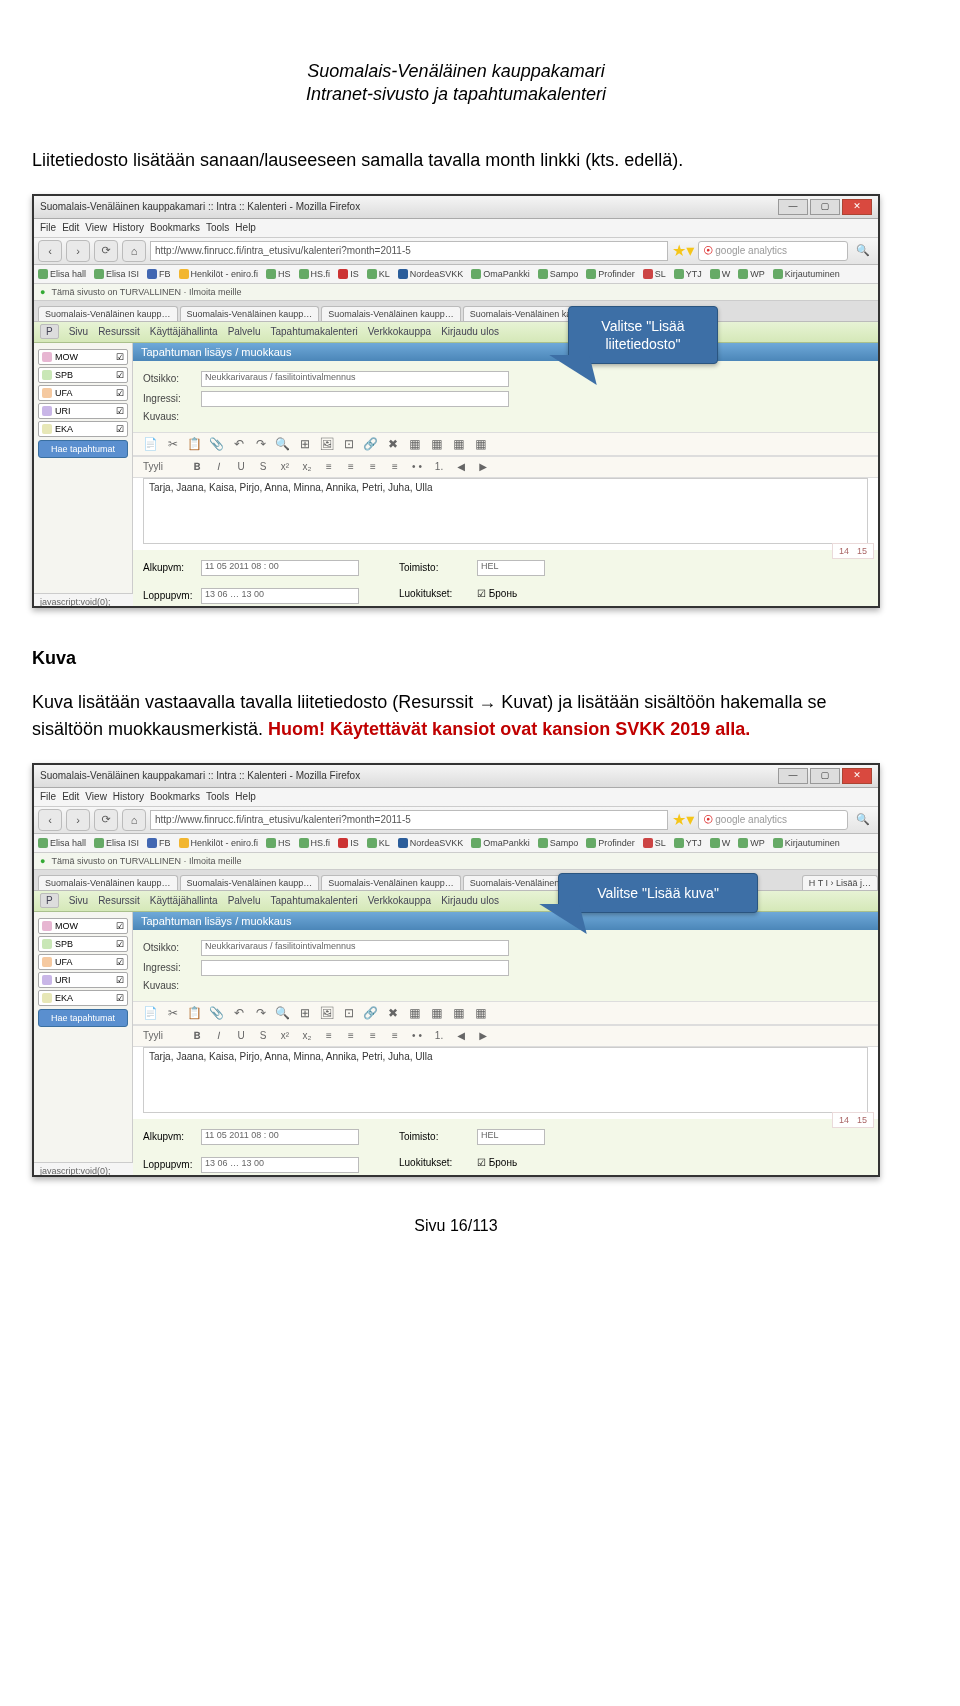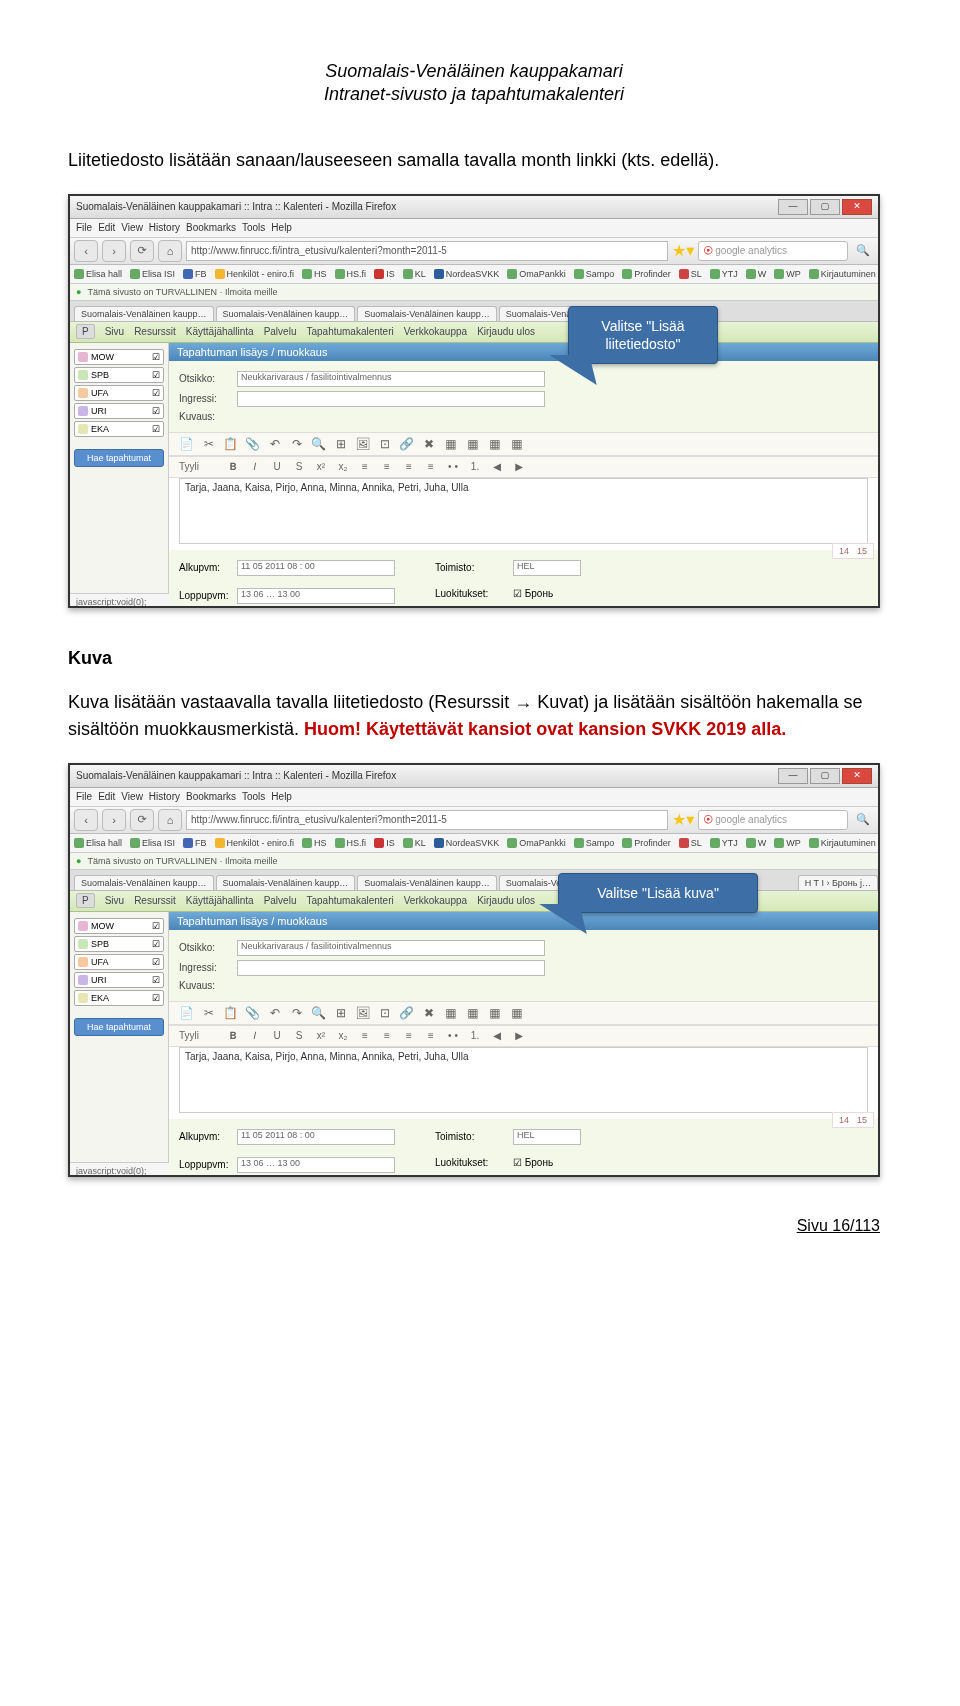--- a/index.html
+++ b/index.html
@@ -4,21 +4,21 @@
 <style>
   body {
     margin: 0;
     font-family: Arial, sans-serif;
     background: #fff;
     width: 960px;
     margin: 0 auto;
     color: #000;
   }
   .page {
-    padding: 60px 80px 40px 68px;
+    padding: 60px 80px 40px 32px;
   }
   .header-block {
     text-align: center;
     font-style: italic;
     font-size: 18px;
     line-height: 1.3;
     margin-bottom: 40px;
   }
   .body-text {
     font-size: 18px;
@@ -182,21 +182,21 @@
     height:14px;
     margin:2px 0;
     border:1px solid #aaa;
     border-radius:2px;
     display:flex; align-items:center; padding:0 3px;
     background:#fff;
     gap:3px;
   }
   .side-pill .dot{width:10px;height:10px;border-radius:2px;}
   .side-btn {
-    margin-top:12px;
+    margin-top:3px;
     background:#5a8fcf;
     color:#fff;
     border:1px solid #3a6fa0;
     font-size:9px;
     padding:3px 4px;
     border-radius:3px;
     text-align:center;
   }
   .main-panel { flex:1; padding:0; position:relative; }
   .panel-header {
@@ -281,21 +281,21 @@
     top:108px; right:120px; width:170px;
   }
   .callout.c2::after{
     left:-16px; bottom:-22px;
     border-right:40px solid #3d6fa6;
     border-bottom:30px solid transparent;
     transform: skewX(14deg);
   }
   .heading-bold { font-weight:bold; font-size:18px; margin-top:30px;}
   .red { color:#c00000; font-weight:bold;}
-  .footer { text-align:right; font-size:16px; margin-top:30px; text-decoration:underline;}
+  .footer { text-align:center; font-size:16px; margin-top:30px; }
   .rightcal {
     position:absolute;
     right:4px;
     top:200px;
     font-size:9px;
     color:#a66;
     border:1px solid #eadada;
     background:#fff;
     padding:2px 6px;
     display:flex; gap:8px;
@@ -658,21 +658,21 @@
     <div class="securitybar">
       <span style="color:#3a3">●</span>
         <span>Tämä sivusto on TURVALLINEN ·  Ilmoita meille</span>
     </div>
     <div class="tabsrow">
       <div class="brtab">Suomalais-Venäläinen kaupp…</div>
       <div class="brtab">Suomalais-Venäläinen kaupp…</div>
       <div class="brtab">Suomalais-Venäläinen kaupp…</div>
       <div class="brtab" style="max-width:110px">Suomalais-Venäläinen kau…</div>
       <div style="flex:1"></div>
-      <div class="brtab" style="max-width:90px">H T I › Бронь j…</div>
+      <div class="brtab" style="max-width:90px">H T I › Lisää j…</div>
     </div>
     <div class="appbar">
       <span style="background:#ddd;border:1px solid #bbb;padding:1px 5px;border-radius:2px;">P</span>
       <span>Sivu</span>
       <span>Resurssit</span>
       <span>Käyttäjähallinta</span>
       <span>Palvelu</span>
       <span>Tapahtumakalenteri</span>
       <span>Verkkokauppa</span>
       <span>Kirjaudu ulos</span>

